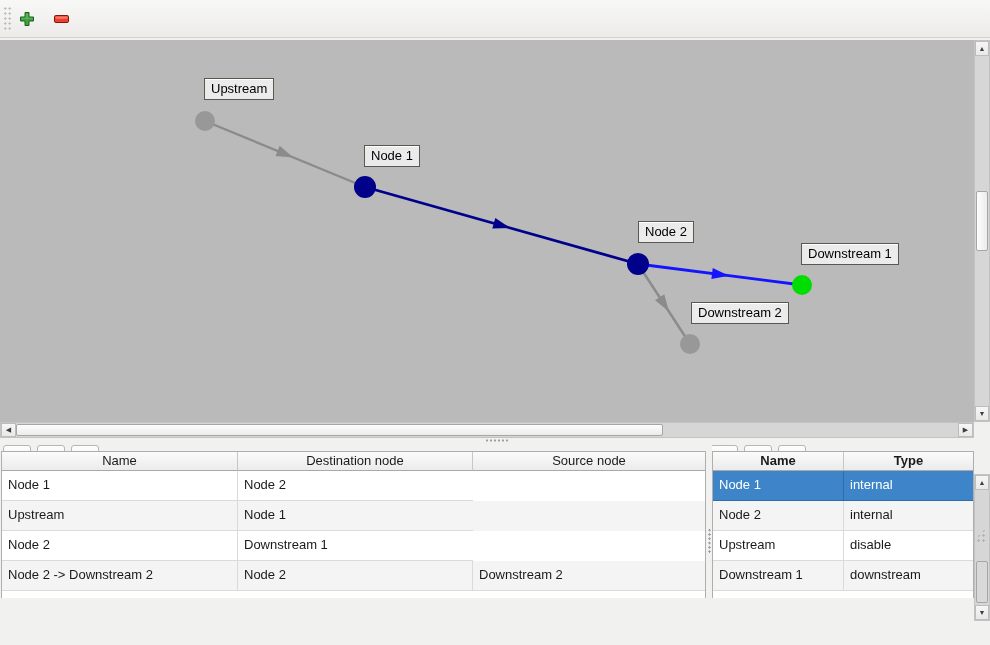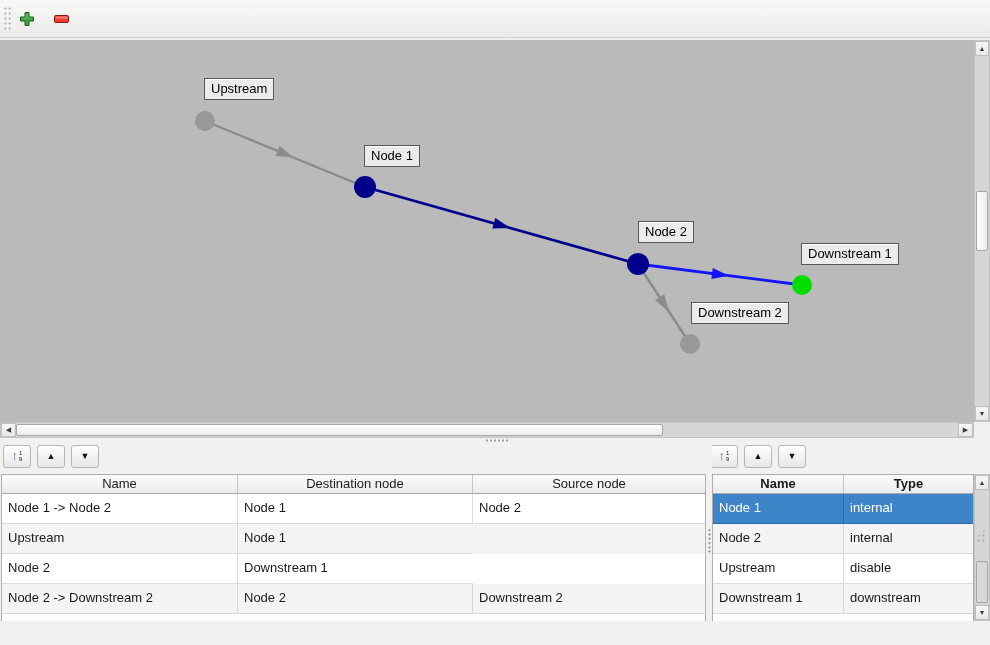--- a/index.html
+++ b/index.html
@@ -52,21 +52,21 @@
   .pane-bar.left-bar { left:3px; }
   .pane-bar.right-bar { left:710px; }
   .sbtn { width:28px; height:23px; margin-right:6px; border:1px solid #b6b6b3; border-radius:3px;
     background:linear-gradient(#fefefe,#e7e7e5); display:flex; align-items:center; justify-content:center;
     cursor:pointer; font-size:9px; color:#111; }
   .sort-ico { display:flex; align-items:center; }
   .sarrow { color:#56b; font-weight:bold; font-size:13px; line-height:12px; }
   .sdigits { display:flex; flex-direction:column; margin-left:1px; font-size:6px; line-height:6px; color:#222; }
 
   
-  .gtable { position:absolute; top:474px; background:#fff; border:1px solid #aeaeae; }
+  .gtable { position:absolute; top:451px; background:#fff; border:1px solid #aeaeae; }
   .ltable { left:1px; width:705px; height:147px; }
   .rtable { left:712px; width:262px; height:147px; }
   .thead { display:flex; height:19px; }
   .hcell { height:19px; line-height:18px; text-align:center; font-size:13px;
     background:linear-gradient(#fbfbfb,#ebebeb); border-right:1px solid #c6c6c6; border-bottom:1px solid #a9a9a9;
     overflow:hidden; cursor:pointer; }
   .hcell:last-child { border-right:none; }
   .rtable .hcell { font-weight:bold; }
   .ltable .hcell:nth-child(1){ width:236px; } .ltable .hcell:nth-child(2){ width:235px; } .ltable .hcell:nth-child(3){ flex:1; }
   .rtable .hcell:nth-child(1){ width:131px; } .rtable .hcell:nth-child(2){ flex:1; }
@@ -200,21 +200,20 @@
   </div>
 
   <div class="gtable ltable">
     <div class="thead">
       <div class="hcell">Name</div>
       <div class="hcell">Destination node</div>
       <div class="hcell">Source node</div>
     </div>
     <div>
         <div class="trow">
-          <div class="tcell">Node 1 -&gt; Node 2</div>
           <div class="tcell">Node 1</div>
           <div class="tcell">Node 2</div>
         </div>
         <div class="trow">
           <div class="tcell">Upstream</div>
           <div class="tcell">Node 1</div>
         </div>
         <div class="trow">
           <div class="tcell">Node 2</div>
           <div class="tcell">Downstream 1</div>

